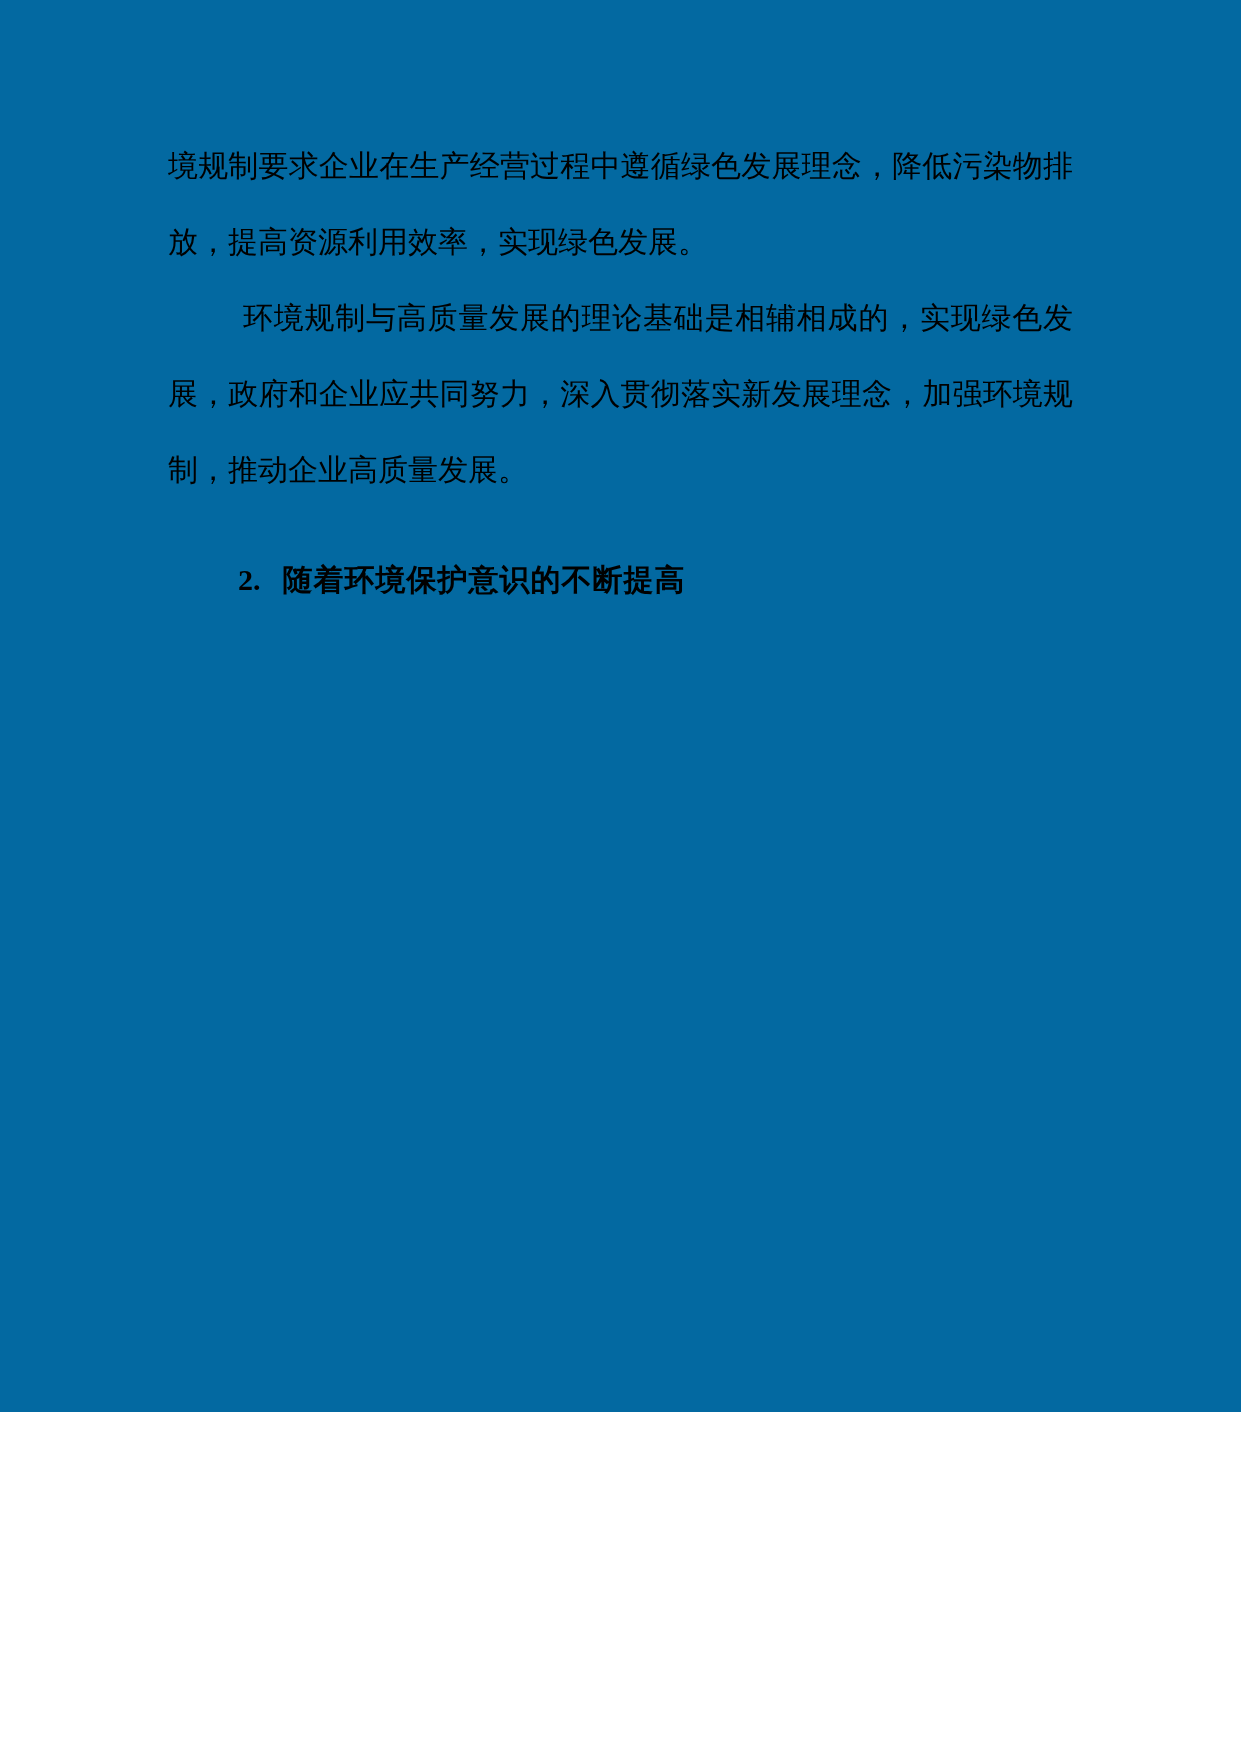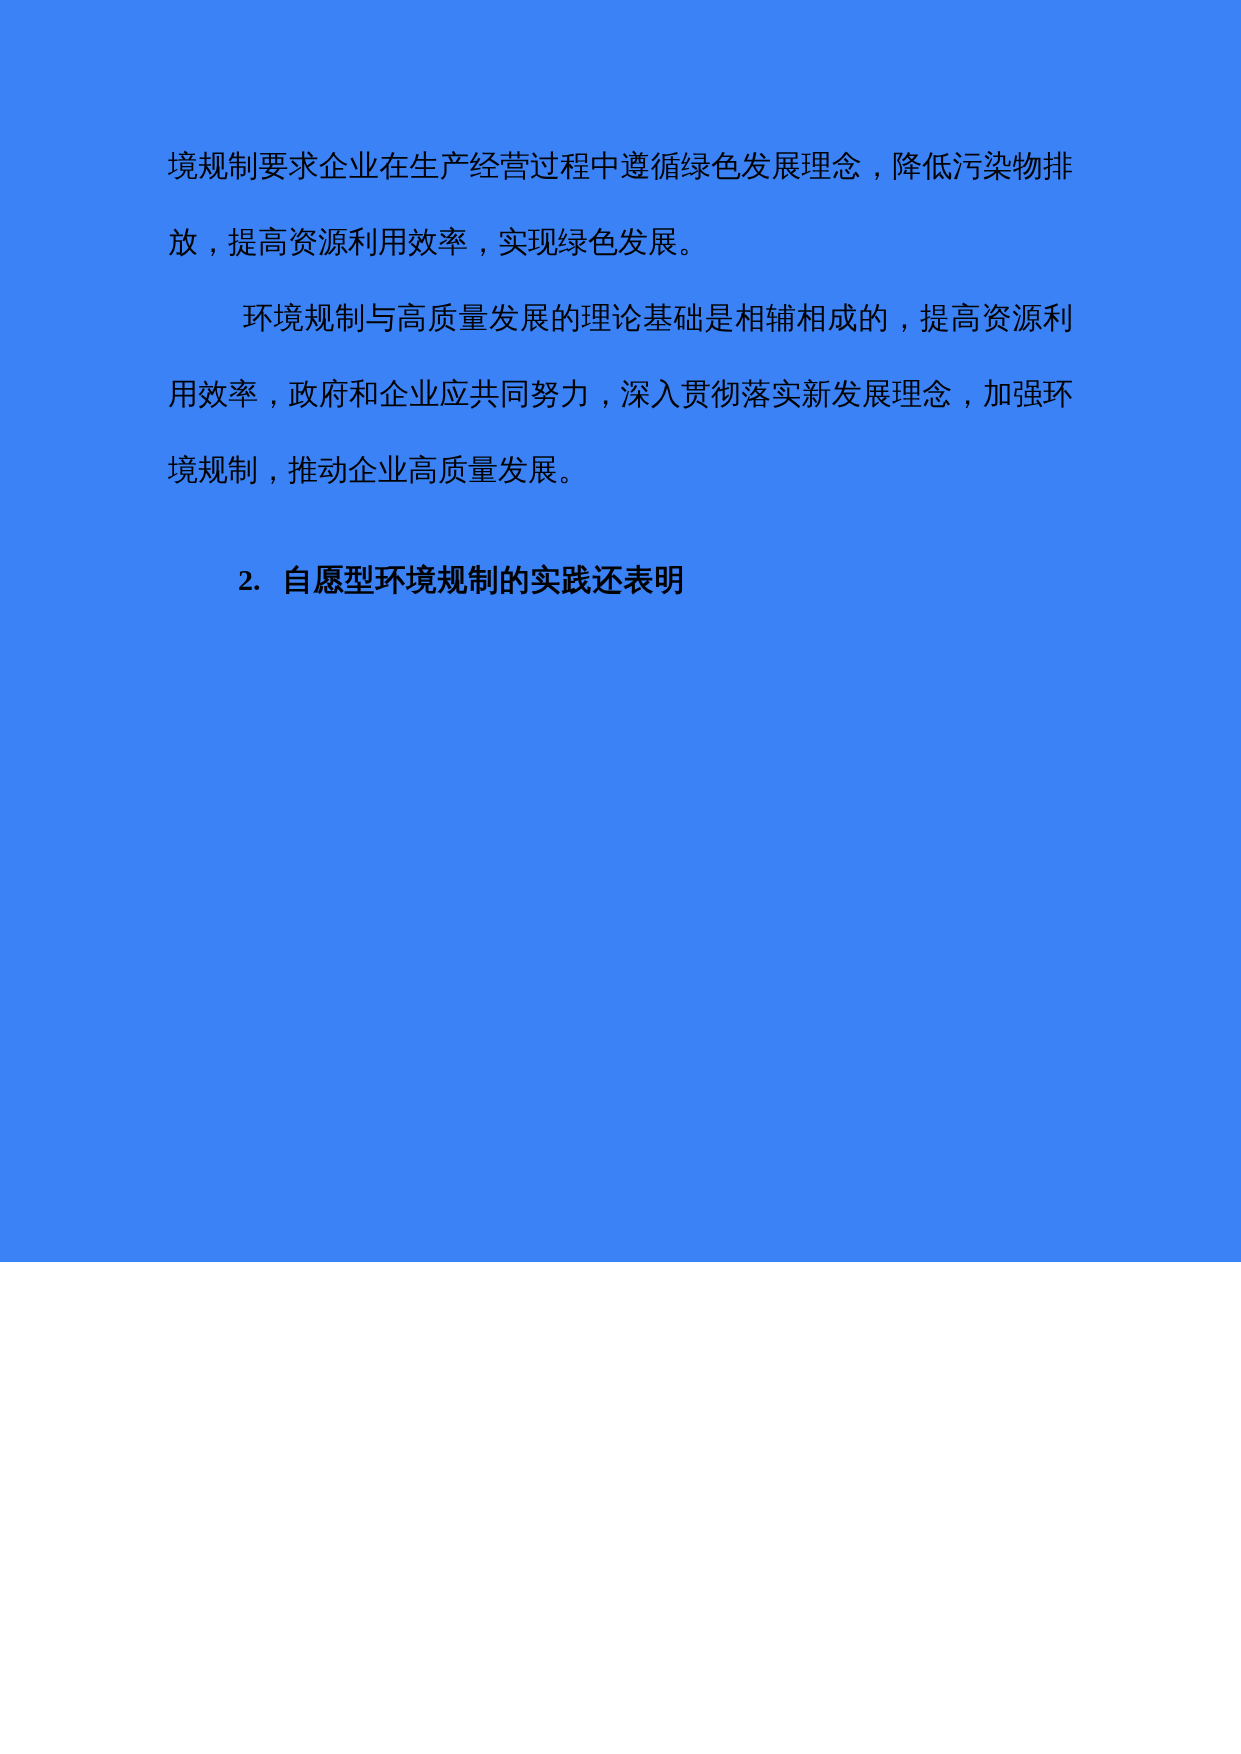--- a/index.html
+++ b/index.html
@@ -3,23 +3,23 @@
 <meta charset="utf-8">
 <style>
   html, body {
     margin: 0;
     padding: 0;
     background: #ffffff;
   }
   .page {
     position: relative;
     width: 1241px;
-    height: 1262px;
+    height: 1412px;
     box-sizing: border-box;
-    background: #3b82f6;
+    background: #0369a1;
     color: #000000;
     padding: 128px 168px 0 168px;
     font-family: "Liberation Serif", "DejaVu Serif", serif;
     font-size: 30px;
     line-height: 76px;
     overflow: hidden;
   }
   p.body-para {
     margin: 0;
     text-align: justify;
@@ -44,22 +44,22 @@
   }
 </style>
 </head>
 <body>
 
 <div class="page">
 
   <p class="body-para">境规制要求企业在生产经营过程中遵循绿色发展理念，降低污染物排放，提高资源利用效率，实现绿色发展。</p>
 
 
-  <p class="body-para indent">环境规制与高质量发展的理论基础是相辅相成的，提高资源利用效率，政府和企业应共同努力，深入贯彻落实新发展理念，加强环境规制，推动企业高质量发展。</p>
+  <p class="body-para indent">环境规制与高质量发展的理论基础是相辅相成的，实现绿色发展，政府和企业应共同努力，深入贯彻落实新发展理念，加强环境规制，推动企业高质量发展。</p>
 
   <h2 class="section-heading">
-    <span class="h-num">2.</span><span class="h-title">自愿型环境规制的实践还表明</span>
+    <span class="h-num">2.</span><span class="h-title">随着环境保护意识的不断提高</span>
   </h2>
 
 
 
 
 </div>
 
 </body></html>

